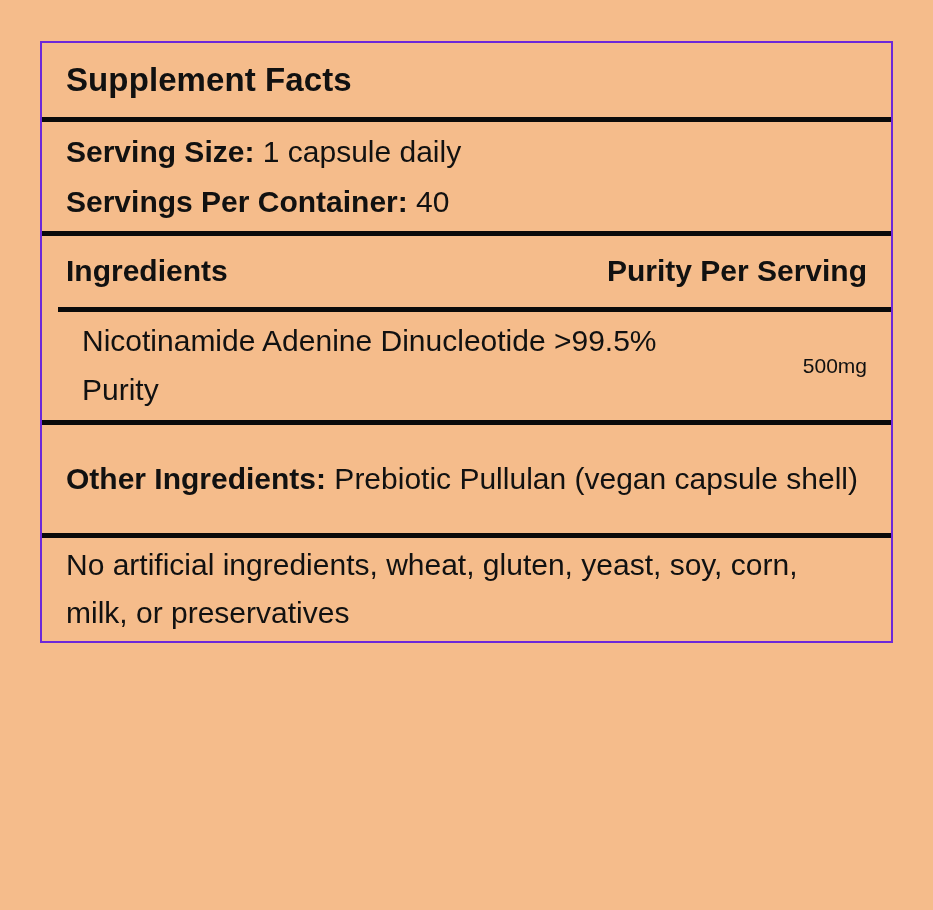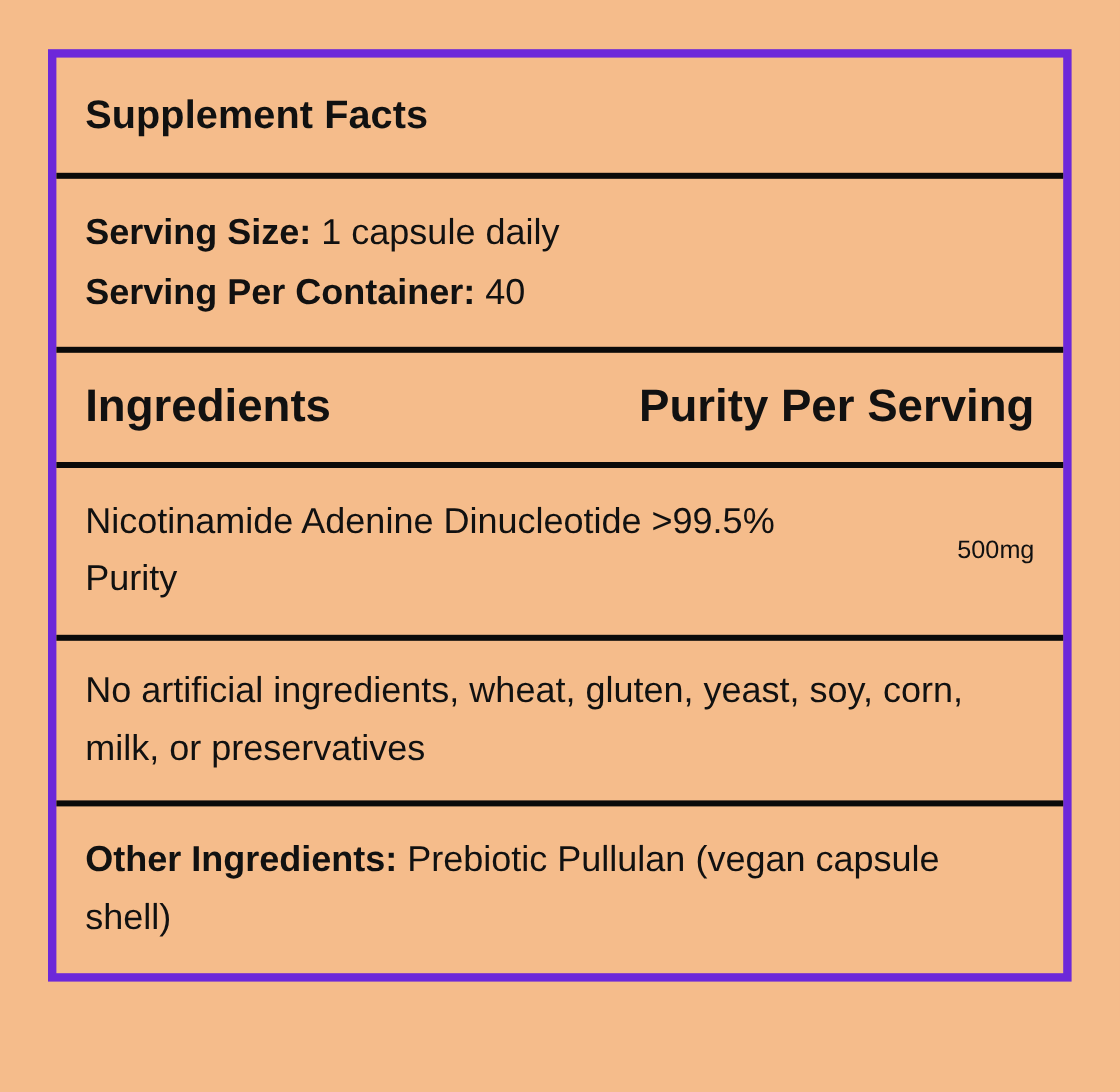--- a/index.html
+++ b/index.html
@@ -12,23 +12,23 @@
     background: #f5bc8b;
     font-family: "Liberation Sans", sans-serif;
     overflow: hidden;
   }
 
   .label-wrap {
     position: absolute;
     left: 40px;
     top: 41px;
     width: 853px;
-    height: 777px;
+    height: 602px;
     box-sizing: border-box;
-    border: 7px solid #6d28d9;
+    border: 2px solid #6d28d9;
     background: #f5bc8b;
     display: flex;
     flex-direction: column;
   }
 
   .row {
     position: relative;
     box-sizing: border-box;
     padding: 0 24px;
     display: flex;
@@ -37,21 +37,21 @@
     color: #111111;
   }
   .row + .row {
     border-top: 5px solid #0a0a0a;
   }
 
   
   .row-title     { height: 103px; }
   .row-serving   { height: 156px; padding-left: 24px; }
   .row-header    { height: 103px; }
-  .row-item      { height: 155px; }
+  .row-item      { height: 155px; margin-left: 16px; }
   .row-other     { height: 155px; }
   .row-footnote  { height: 148px; }
 
   .title-text {
     font-size: 33px;
     font-weight: bold;
     letter-spacing: 0.1px;
     line-height: 1.1;
   }
 
@@ -65,21 +65,21 @@
     font-weight: bold;
   }
 
   .header-row-inner {
     display: flex;
     align-items: center;
     justify-content: space-between;
     width: 100%;
   }
   .col-head {
-    font-size: 38px;
+    font-size: 30px;
     font-weight: bold;
     white-space: nowrap;
   }
 
   .item-row-inner {
     display: flex;
     align-items: center;
     justify-content: space-between;
     width: 100%;
     gap: 18px;
@@ -118,41 +118,41 @@
 
   <div class="row row-title">
     <div class="title-text">Supplement Facts</div>
   </div>
 
   <div class="row row-serving">
     <div class="serving-line">
       <span class="lbl">Serving Size:</span><span> 1 capsule daily</span>
     </div>
     <div class="serving-line">
-      <span class="lbl">Serving Per Container:</span><span> 40</span>
+      <span class="lbl">Servings Per Container:</span><span> 40</span>
     </div>
   </div>
 
   <div class="row row-header">
     <div class="header-row-inner">
       <div class="col-head">Ingredients</div>
       <div class="col-head">Purity Per Serving</div>
     </div>
   </div>
 
   <div class="row row-item">
     <div class="item-row-inner">
       <div class="item-name">Nicotinamide Adenine Dinucleotide &gt;99.5% Purity</div>
       <div class="item-amount">500mg</div>
     </div>
   </div>
 
-  <div class="row row-footnote">
-    <div class="footnote-text">No artificial ingredients, wheat, gluten, yeast, soy, corn, milk, or preservatives</div>
-  </div>
-
   <div class="row row-other">
     <div class="other-text">
       <span class="lbl">Other Ingredients:</span><span> Prebiotic Pullulan (vegan capsule shell)</span>
     </div>
   </div>
 
+  <div class="row row-footnote">
+    <div class="footnote-text">No artificial ingredients, wheat, gluten, yeast, soy, corn, milk, or preservatives</div>
+  </div>
+
 </div>
 
 </body></html>

